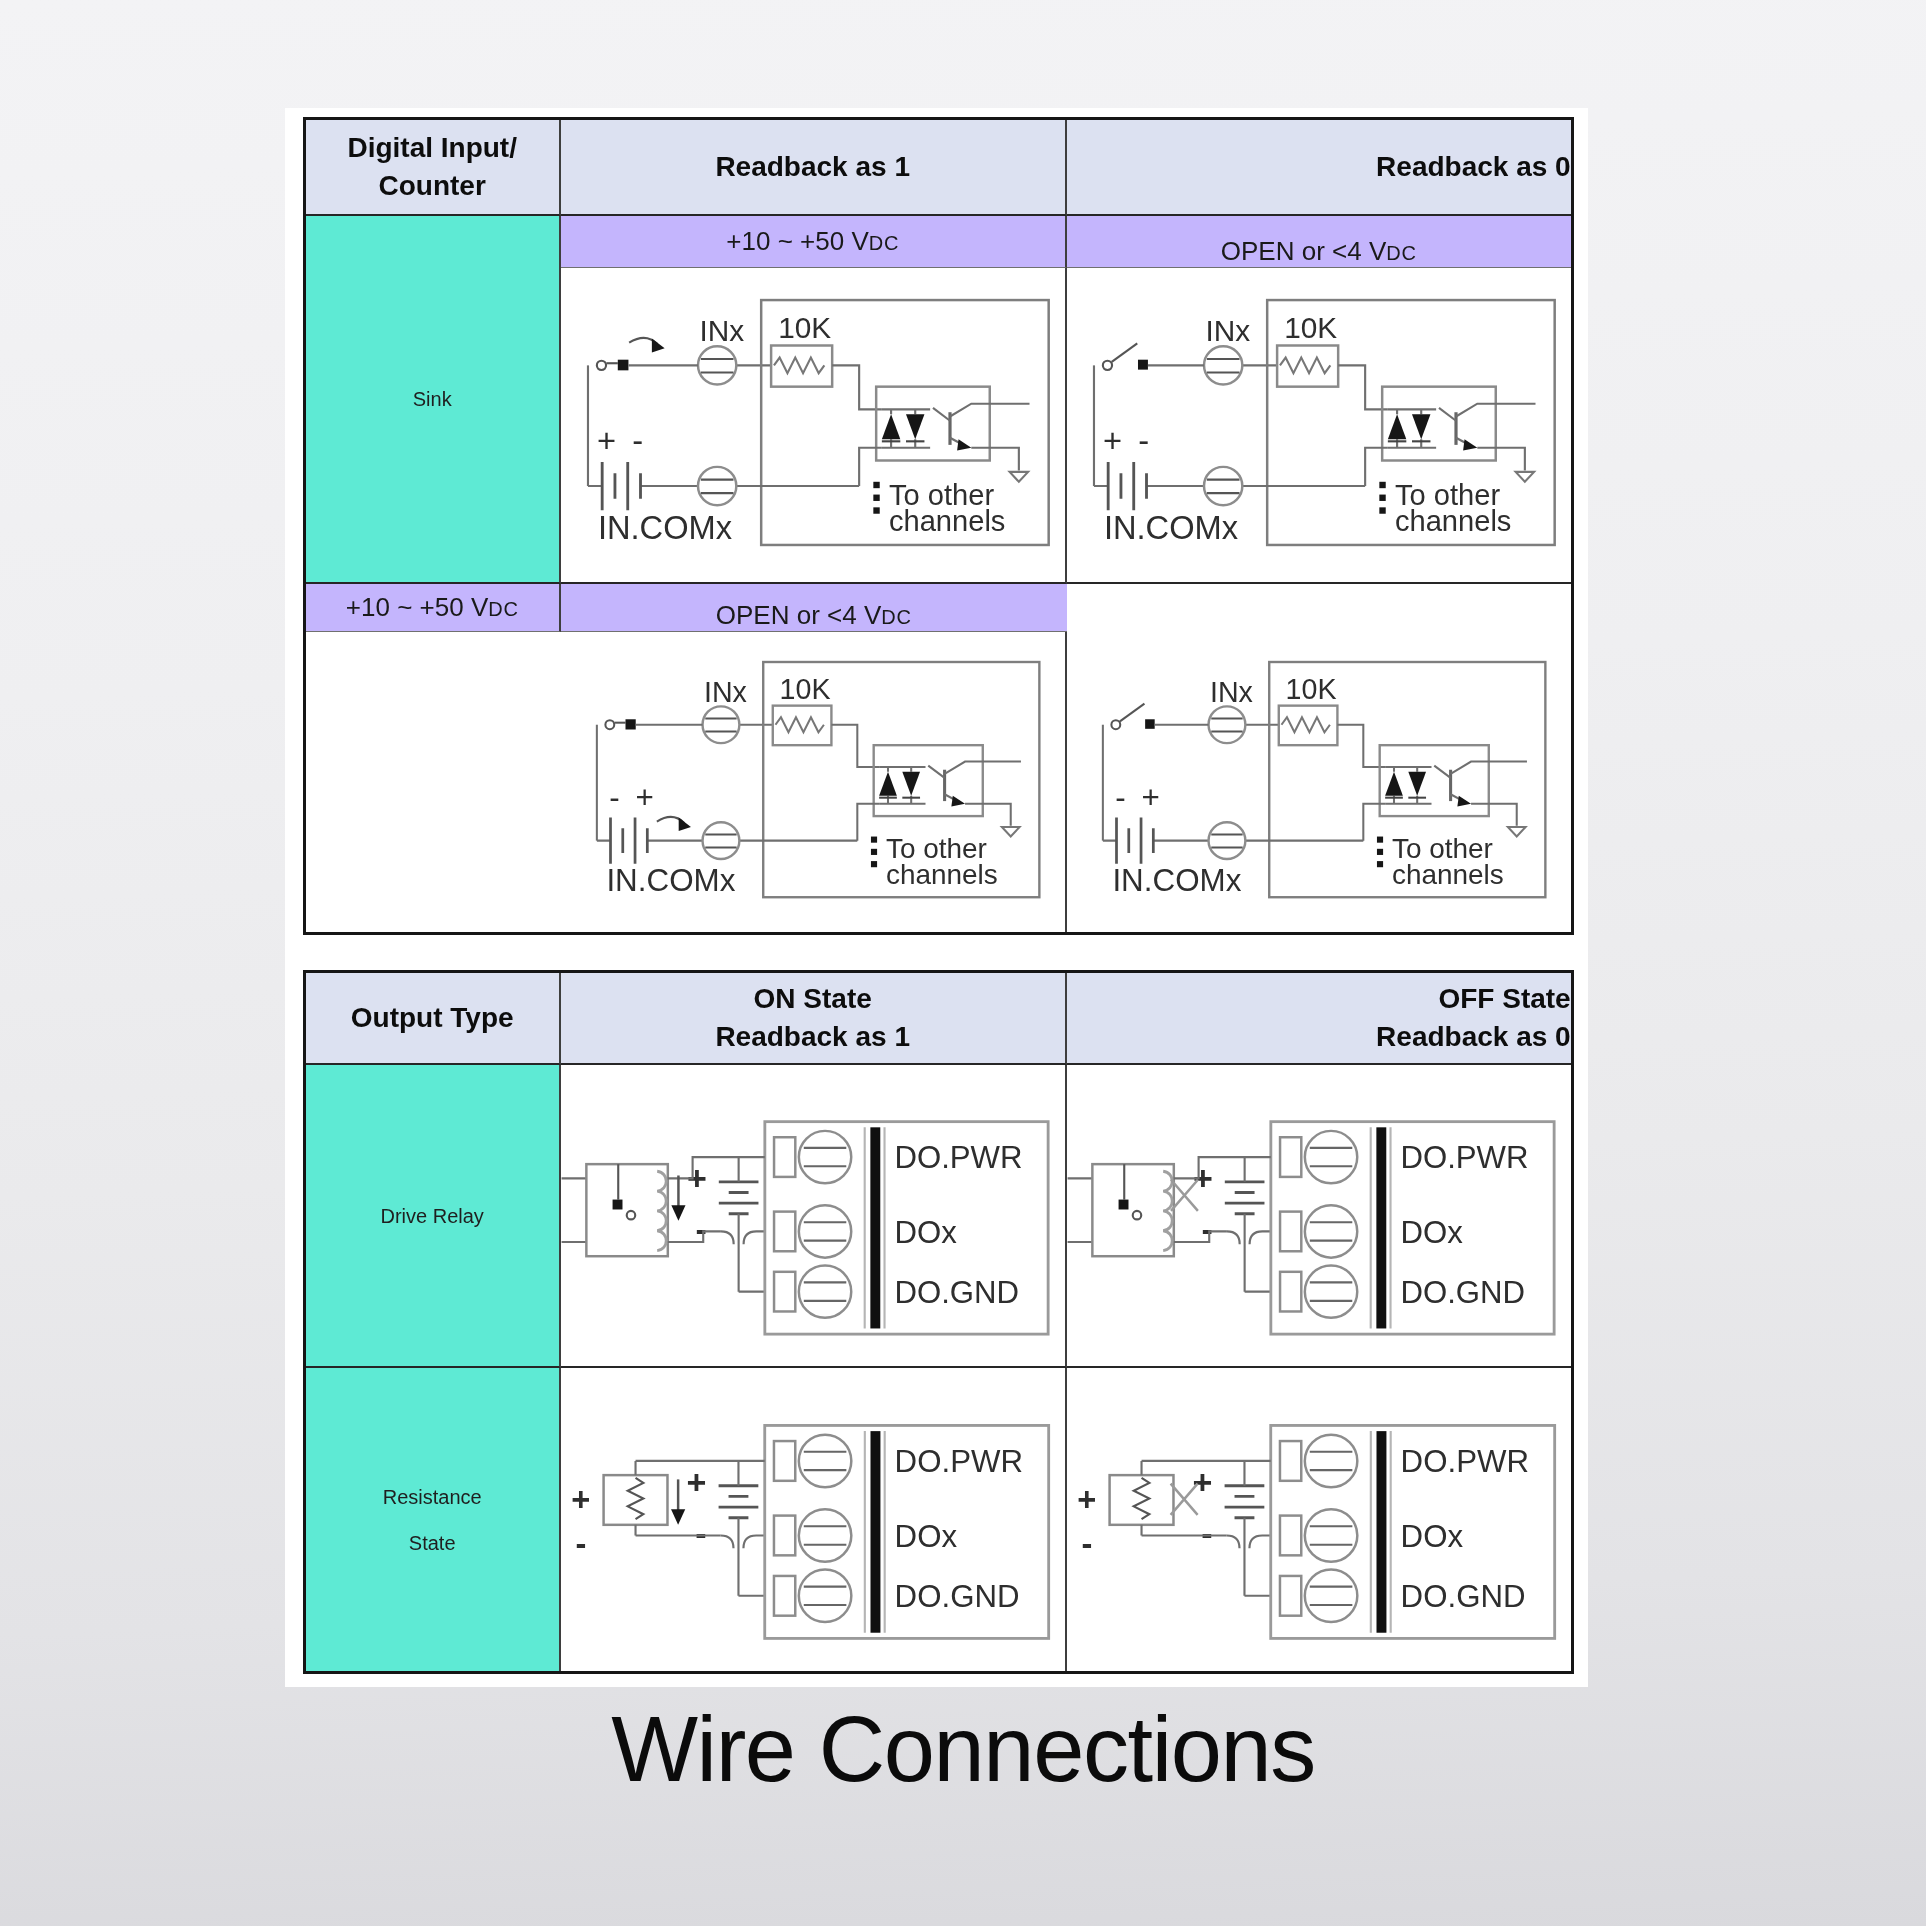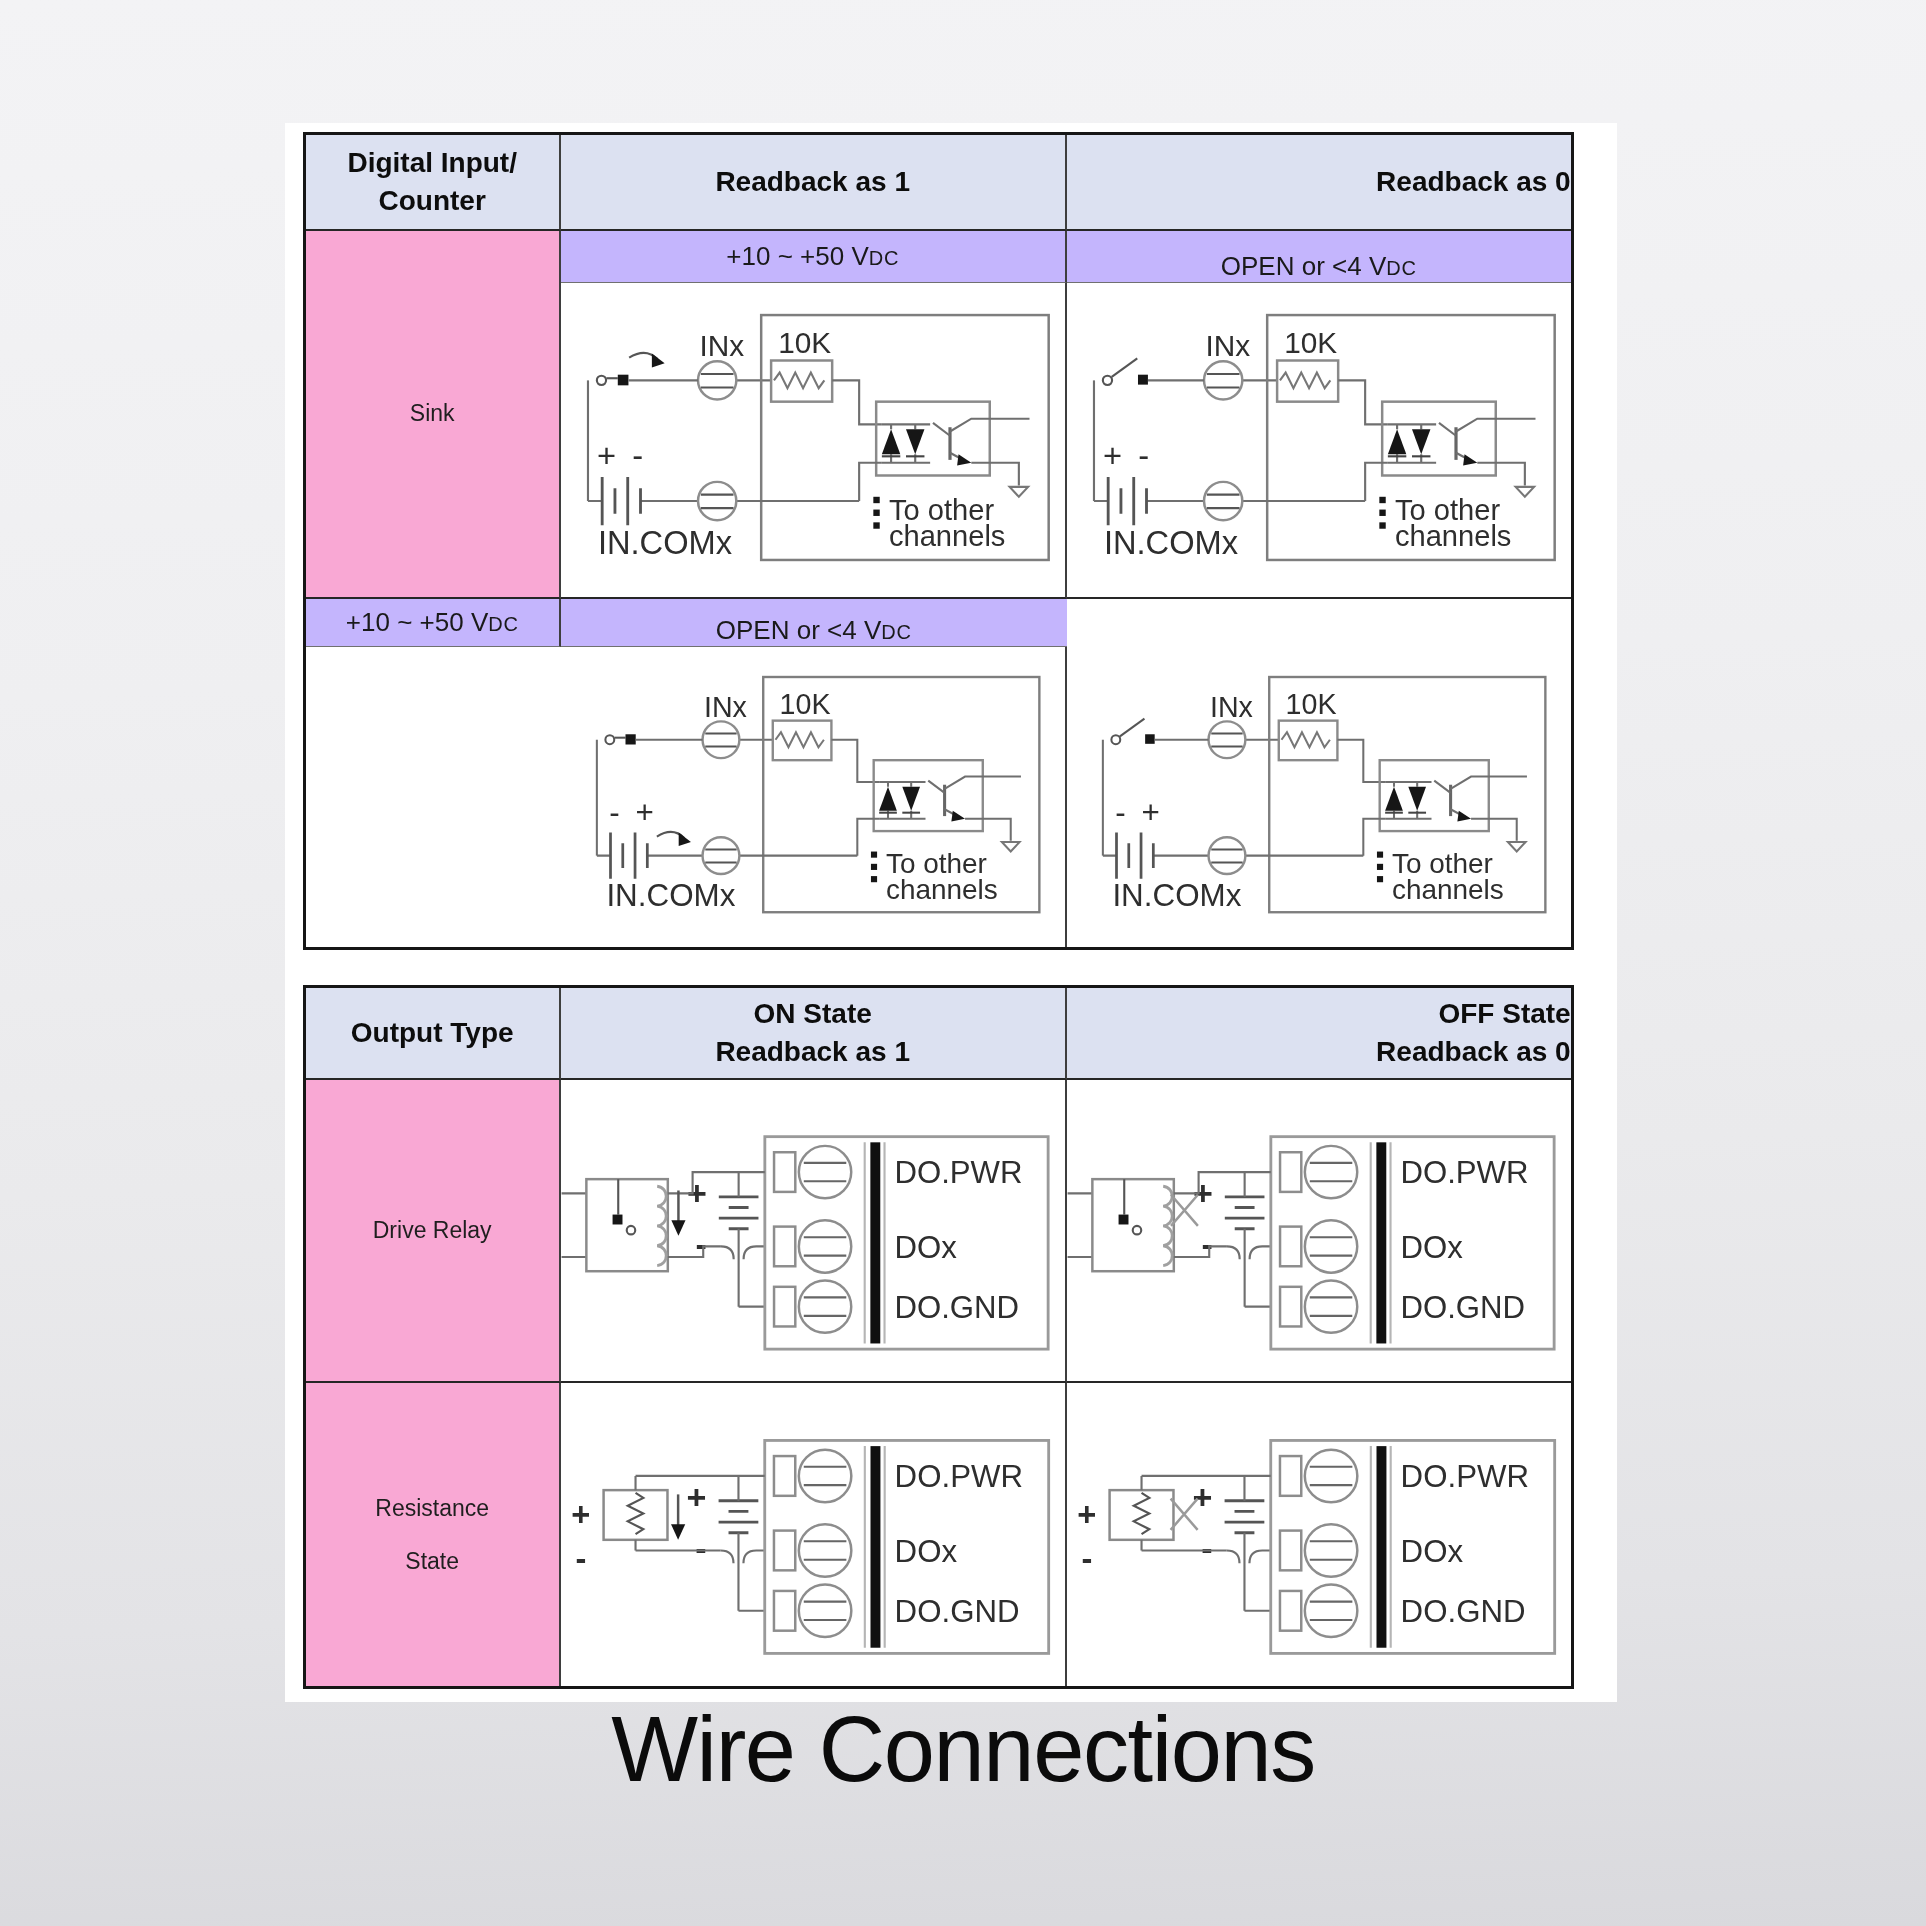--- a/index.html
+++ b/index.html
@@ -2,40 +2,39 @@
 <html style="font-size:11.3px"><head>
 <meta charset="utf-8">
 <style>
   html,body{margin:0;padding:0;}
   body{
     width:1926px;height:1926px;position:relative;overflow:hidden;
     font-family:"Liberation Sans",sans-serif;
     background:linear-gradient(178deg,#f3f3f5 0%,#efeff1 35%,#eaeaec 60%,#e3e3e6 82%,#d9d9dd 100%);
   }
   .panel{
-    position:absolute;left:285px;top:123px;width:1303px;height:1579px;
+    position:absolute;left:285px;top:108px;width:1303px;height:1579px;
     background:#ffffff;
-    padding-left:29px;
   }
   .tbl{
     position:absolute;left:17.7px;display:grid;background:#ffffff;
     border:3.5px solid #161616;
   }
   .t1{top:8.5px;grid-template-columns:255px 506px 504px;
       grid-template-rows:96px 52px 316px 48px 300px;}
   .t2{top:862px;grid-template-columns:255px 506px 504px;
       grid-template-rows:92px 303px 303px;}
   .cell{border-right:2.1px solid #3e3e3e;border-bottom:2.1px solid #3e3e3e;
         display:flex;align-items:center;justify-content:center;box-sizing:border-box;}
   .cell.lastcol{border-right:none;align-items:flex-end;}
   .cell.lastrow{border-bottom:none;}
   .hdr{background:#dce1f1;font-weight:bold;font-size:28px;color:#0d0d0d;
        text-align:center;line-height:1.35;flex-direction:column;
        border-bottom-width:2.8px;border-bottom-color:#262626;}
-  .rowlabel{background:#f9a8d4;font-size:23px;color:#1f1f1f;text-align:right;
+  .rowlabel{background:#5eead4;font-size:20px;color:#1f1f1f;text-align:right;
             flex-direction:column;line-height:2.3;}
   .rowlabel.major{border-bottom-width:2.8px;border-bottom-color:#262626;}
   .cond{background:#c4b5fd;font-size:26px;color:#1a1a1a;
         border-bottom-width:1.4px;border-bottom-color:#707070;}
   .cond .vu{font-size:20px;letter-spacing:0.7px;}
   .diagcell{background:#ffffff;padding:0;}
   .diagcell.major{border-bottom-width:2.8px;border-bottom-color:#262626;}
   .diag{width:100%;height:100%;display:block;}
   svg .tx{stroke:none;fill:#2e2e2e;font-family:"Liberation Sans",sans-serif;}
   svg .fillk{fill:#161616;stroke:none;}

